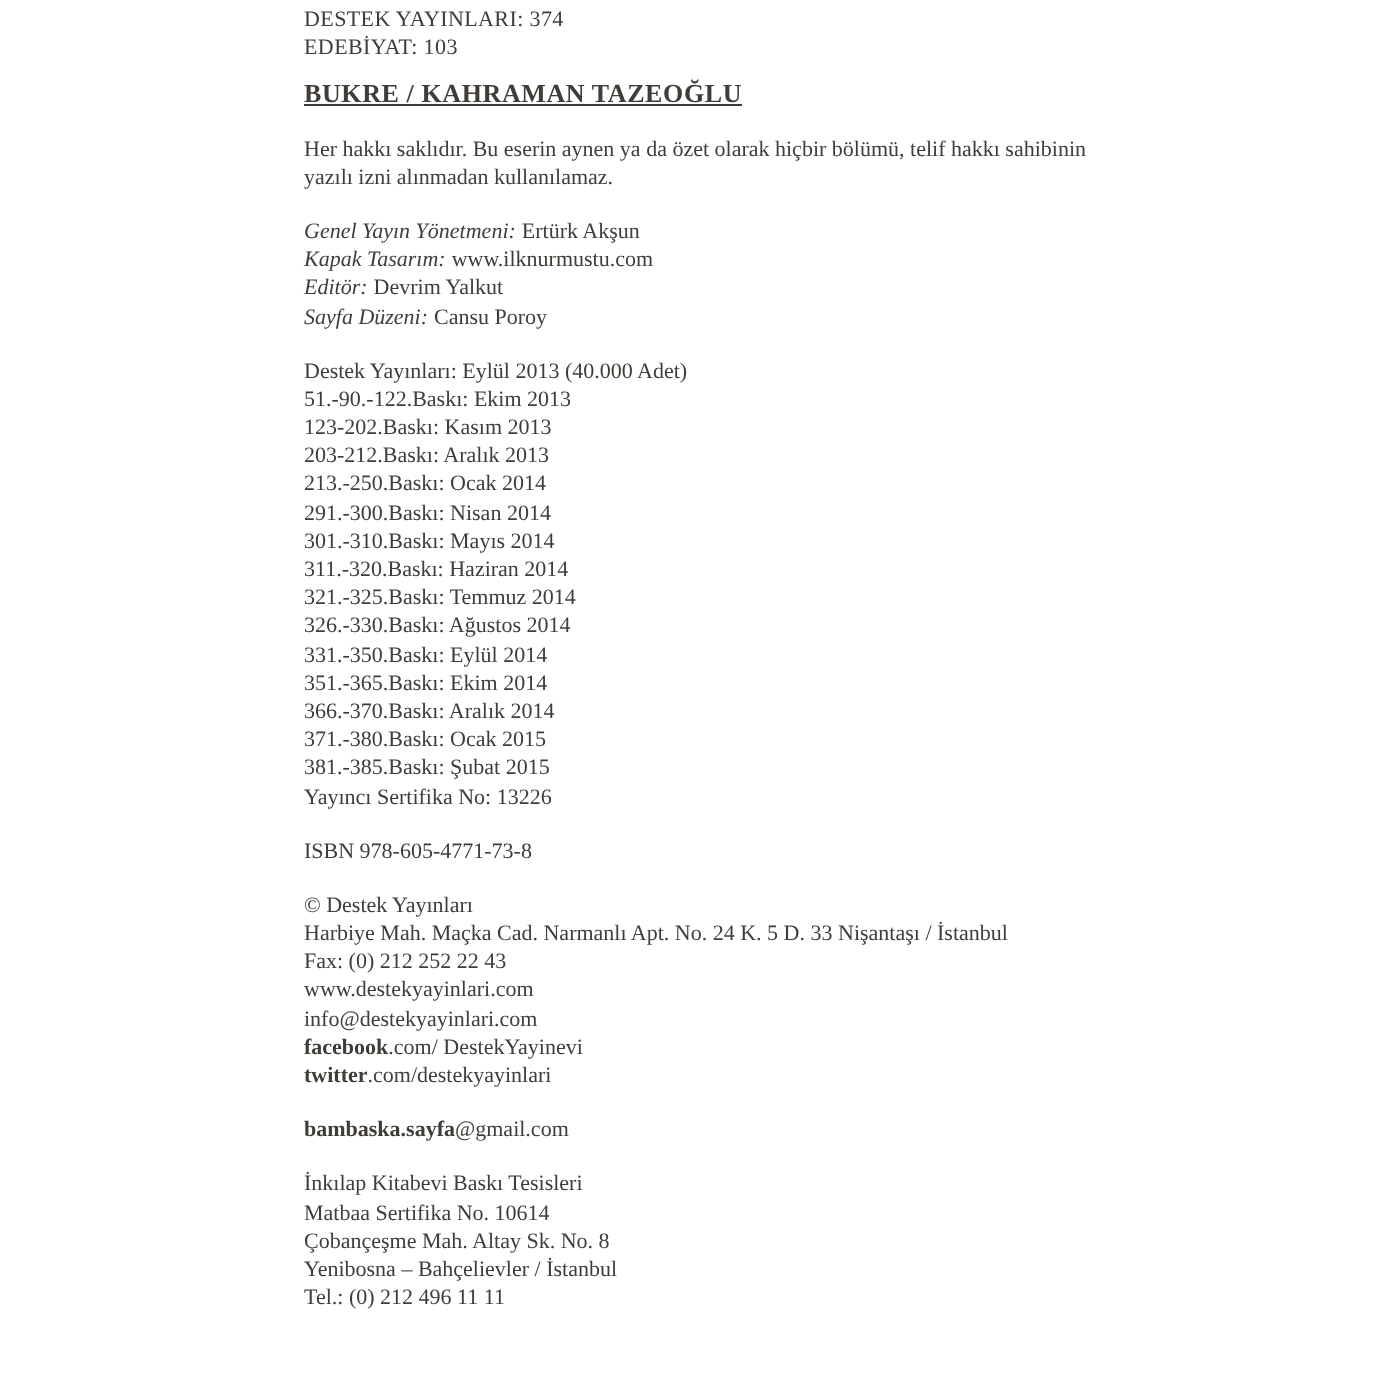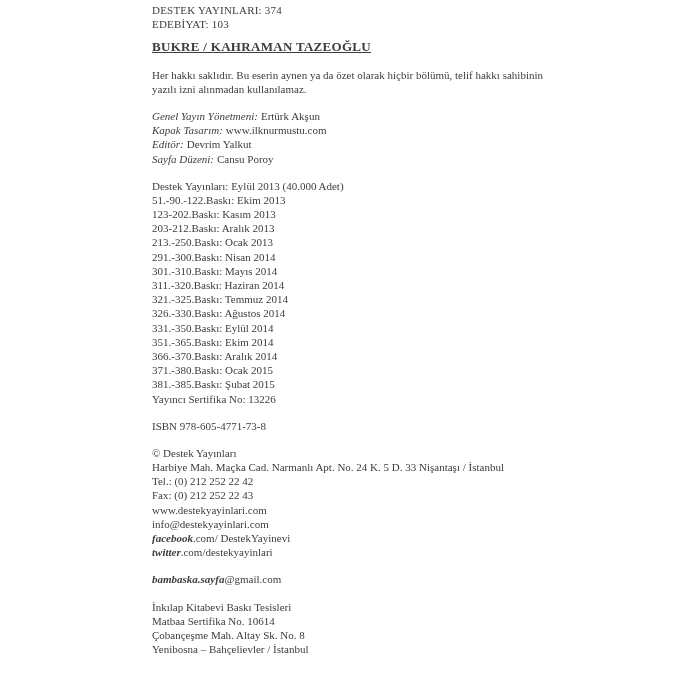--- a/index.html
+++ b/index.html
@@ -25,21 +25,21 @@
     height: 14.2px;
     line-height: 14.2px;
     font-size: 11px;
     white-space: nowrap;
   }
   .sep    { height: 13px; }
   .sep-sm { height: 9px; }
   .title  { font-weight: bold; font-size: 13px; letter-spacing: 0.3px; text-decoration: underline; }
   .caps   { letter-spacing: 0.2px; }
   .it     { font-style: italic; }
-  .b      { font-weight: bold; font-style: italic; }
+  .b      { font-weight: bold; }
   .val    { margin-left: 3px; }
 </style>
 </head>
 <body>
 
 <div class="page">
 
   <div class="line caps">DESTEK YAYINLARI: 374</div>
   <div class="line caps">EDEBİYAT: 103</div>
 
@@ -66,42 +66,41 @@
   <div class="line">
     <span class="it">Sayfa Düzeni:</span><span class="val">Cansu Poroy</span>
   </div>
 
   <div class="sep"></div>
 
   <div class="line">Destek Yayınları: Eylül 2013 (40.000 Adet)</div>
   <div class="line">51.-90.-122.Baskı: Ekim 2013</div>
   <div class="line">123-202.Baskı: Kasım 2013</div>
   <div class="line">203-212.Baskı: Aralık 2013</div>
-  <div class="line">213.-250.Baskı: Ocak 2013</div>
+  <div class="line">213.-250.Baskı: Ocak 2014</div>
   <div class="line">291.-300.Baskı: Nisan 2014</div>
   <div class="line">301.-310.Baskı: Mayıs 2014</div>
   <div class="line">311.-320.Baskı: Haziran 2014</div>
   <div class="line">321.-325.Baskı: Temmuz 2014</div>
   <div class="line">326.-330.Baskı: Ağustos 2014</div>
   <div class="line">331.-350.Baskı: Eylül 2014</div>
   <div class="line">351.-365.Baskı: Ekim 2014</div>
   <div class="line">366.-370.Baskı: Aralık 2014</div>
   <div class="line">371.-380.Baskı: Ocak 2015</div>
   <div class="line">381.-385.Baskı: Şubat 2015</div>
   <div class="line">Yayıncı Sertifika No: 13226</div>
 
   <div class="sep"></div>
 
   <div class="line">ISBN 978-605-4771-73-8</div>
 
   <div class="sep"></div>
 
   <div class="line">© Destek Yayınları</div>
   <div class="line">Harbiye Mah. Maçka Cad. Narmanlı Apt. No. 24 K. 5 D. 33 Nişantaşı / İstanbul</div>
-  <div class="line">Tel.: (0) 212 252 22 42</div>
   <div class="line">Fax: (0) 212 252 22 43</div>
   <div class="line">www.destekyayinlari.com</div>
   <div class="line">info@destekyayinlari.com</div>
   <div class="line">
     <span class="b">facebook</span><span>.com/ DestekYayinevi</span>
   </div>
   <div class="line">
     <span class="b">twitter</span><span>.com/destekyayinlari</span>
   </div>
 
@@ -110,14 +109,15 @@
   <div class="line">
     <span class="b">bambaska.sayfa</span><span>@gmail.com</span>
   </div>
 
   <div class="sep"></div>
 
   <div class="line">İnkılap Kitabevi Baskı Tesisleri</div>
   <div class="line">Matbaa Sertifika No. 10614</div>
   <div class="line">Çobançeşme Mah. Altay Sk. No. 8</div>
   <div class="line">Yenibosna – Bahçelievler / İstanbul</div>
+  <div class="line">Tel.: (0) 212 496 11 11</div>
 
 </div>
 
 </body></html>

